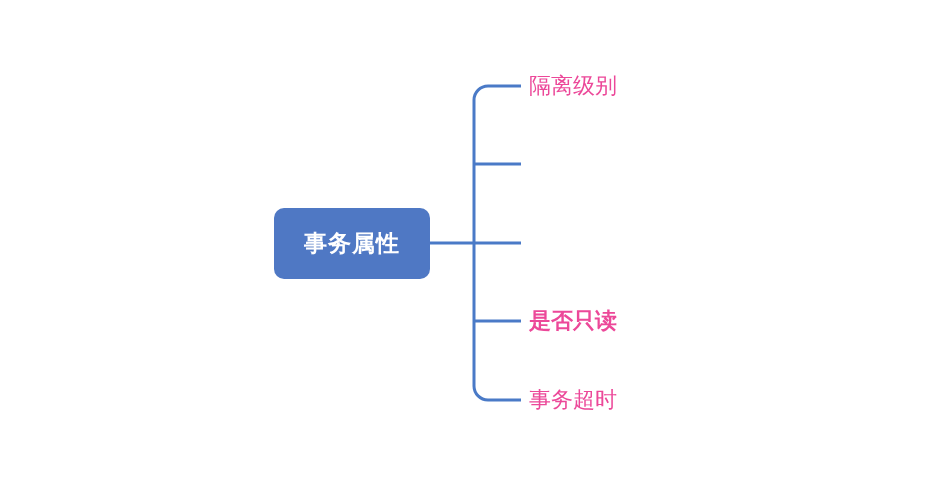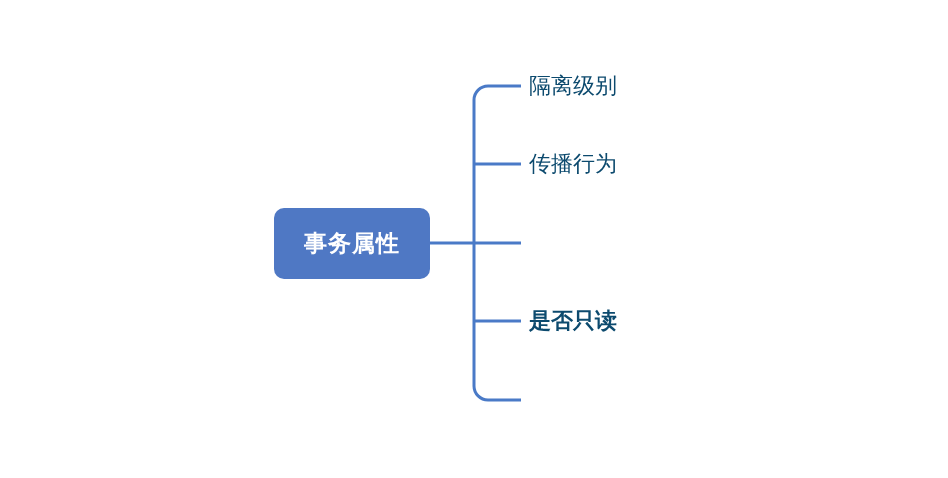--- a/index.html
+++ b/index.html
@@ -44,21 +44,21 @@
     font-size: 23px;
     font-weight: bold;
     letter-spacing: 1px;
     line-height: 1;
     white-space: nowrap;
   }
   .branch-label {
     position: absolute;
     left: 529px;
     font-size: 22px;
-    color: #0c4a6e;
+    color: #ec4899;
     line-height: 1;
     white-space: nowrap;
     transform: translateY(-50%);
   }
 </style>
 </head>
 <body>
 
 <div id="mindmap-canvas">
 
@@ -73,19 +73,19 @@
       <path d="M474,386 A14,14 0 0 0 488,400 L521,400"></path>
     </g>
   </svg>
 
   <div class="root-node">
     <span class="root-node-label">事务属性</span>
   </div>
 
   <div class="branch-label" style="top:86px;">隔离级别</div>
 
-  <div class="branch-label" style="top:164px;">传播行为</div>
 
 
   <div class="branch-label" style="top:321px;font-weight:bold;">是否只读</div>
 
+  <div class="branch-label" style="top:400px;">事务超时</div>
 
 </div>
 
 </body></html>

